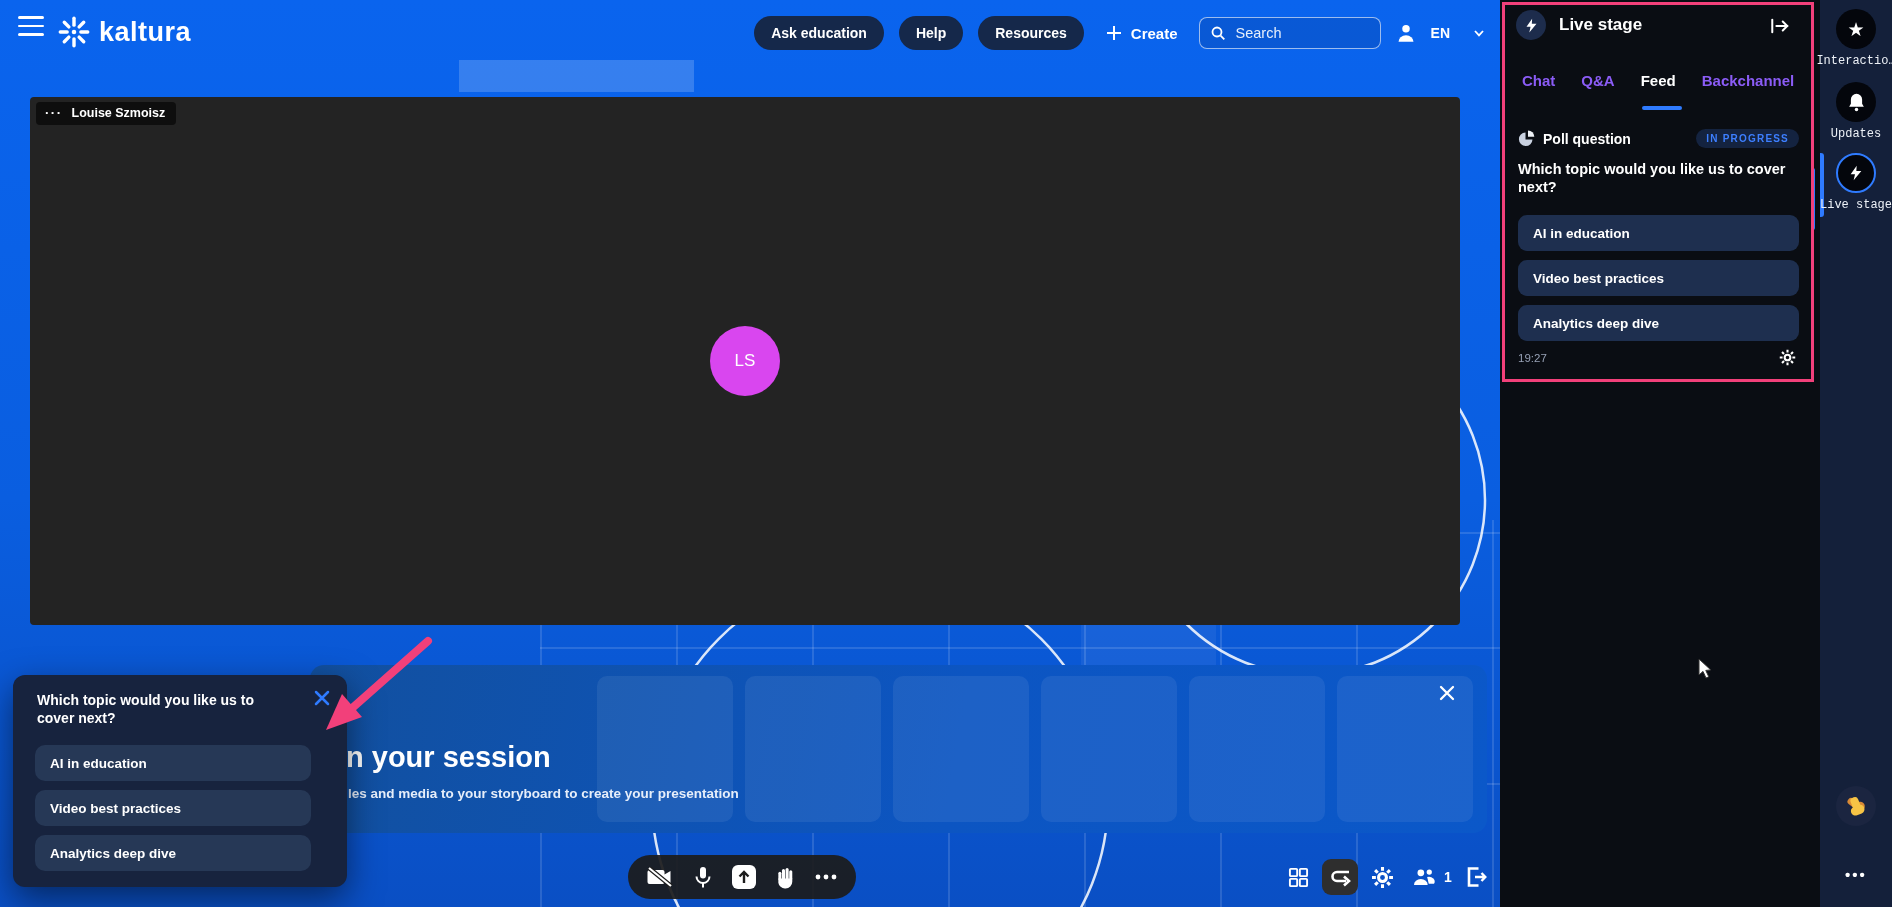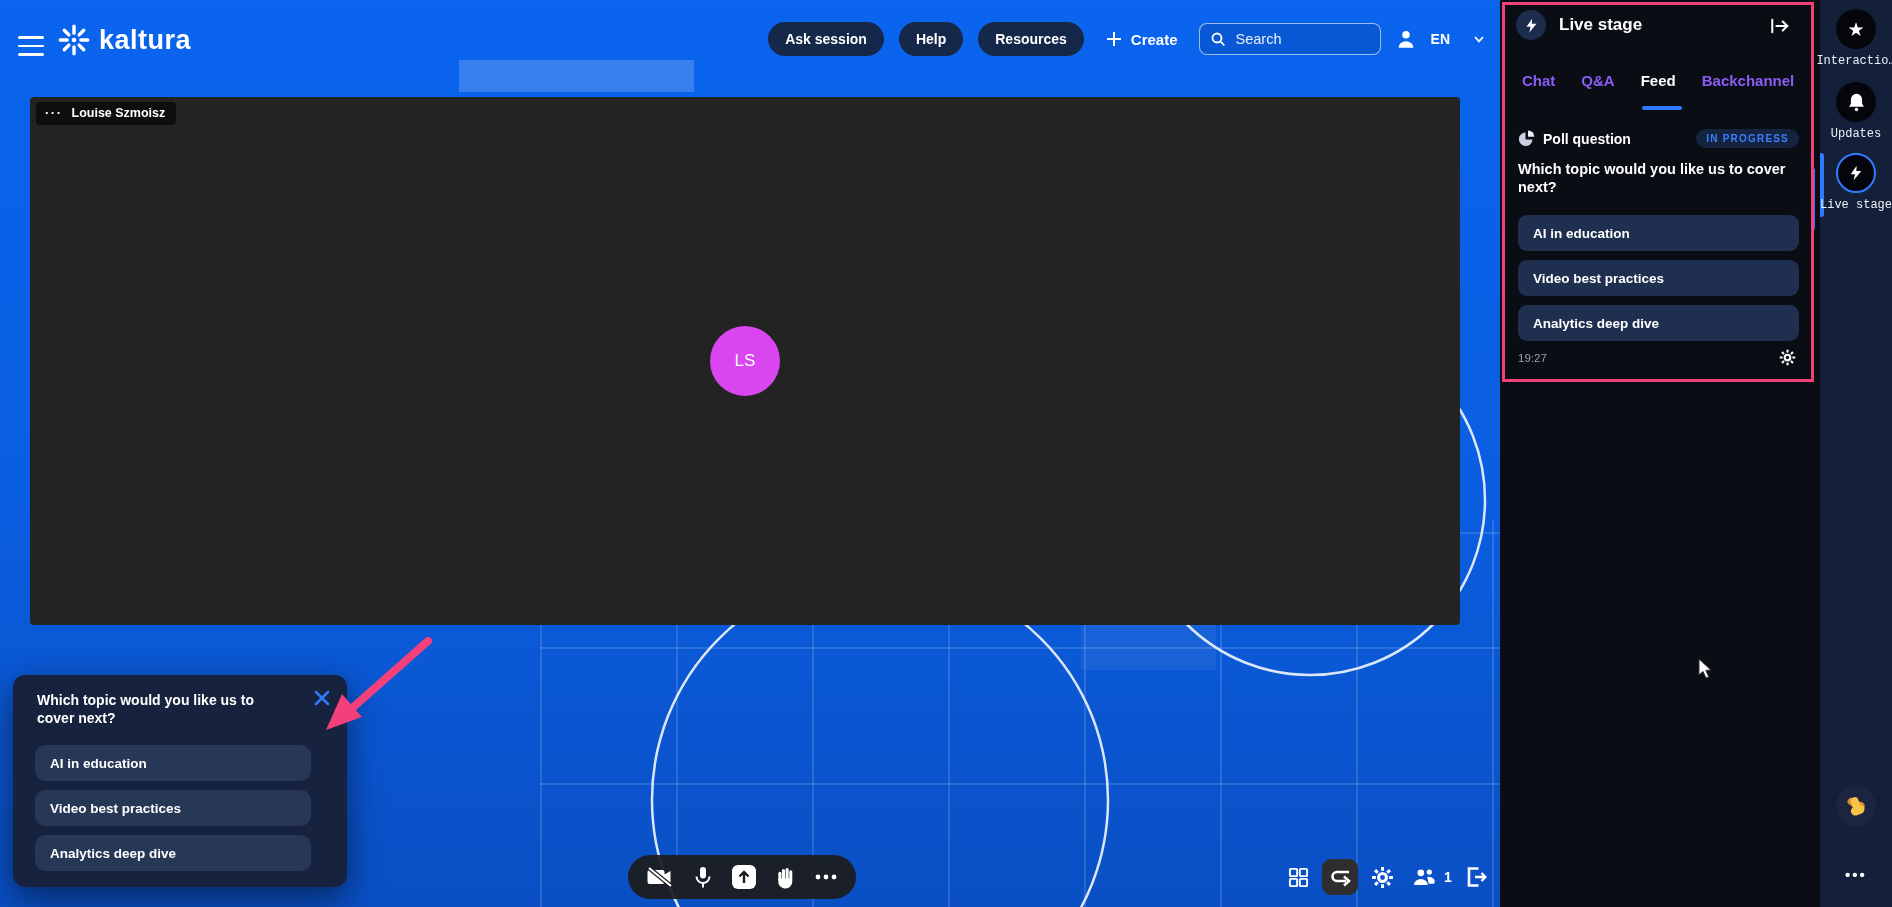--- a/index.html
+++ b/index.html
@@ -13,22 +13,22 @@
   .bg-grid{position:absolute;left:540px;top:520px;right:0;bottom:0;
     background:
       repeating-linear-gradient(90deg,rgba(255,255,255,.13) 0 2px,transparent 2px 136px),
       repeating-linear-gradient(0deg,rgba(255,255,255,.13) 0 2px,transparent 2px 136px);
     background-position:0 14px;}
   .bg-cell1{left:459px;top:60px;width:235px;height:32px;background:rgba(255,255,255,.18);}
   .bg-cell2{left:1081px;top:534px;width:135px;height:136px;background:rgba(255,255,255,.06);}
   .bg-circles{position:absolute;left:0;top:0;}
 
   
-  .topbar{position:absolute;left:0;top:0;width:1500px;height:60px;display:flex;align-items:flex-end;
-          padding:4px 16px;box-sizing:border-box;z-index:5;}
+  .topbar{position:absolute;left:0;top:0;width:1500px;height:60px;display:flex;align-items:flex-start;
+          padding:16px 16px;box-sizing:border-box;z-index:5;}
   .hamburger{width:26px;height:20px;display:flex;flex-direction:column;justify-content:space-between;cursor:pointer;margin:0 14px 0 2px;}
   .hamburger i{display:block;height:2.6px;background:#fff;border-radius:2px;}
   .brand{display:flex;align-items:center;gap:9px;}
   .brand-word{color:#fff;font-size:27px;font-weight:700;letter-spacing:.5px;}
   .top-right{margin-left:auto;display:flex;align-items:center;gap:15px;}
   .pill{background:#15284A;color:#fff;font-size:14px;font-weight:700;border:none;
         padding:9px 17px;border-radius:19px;cursor:pointer;}
   .create{display:flex;align-items:center;gap:8px;color:#fff;font-size:15px;font-weight:700;cursor:pointer;margin:0 6px;}
   .search{display:flex;align-items:center;gap:8px;width:182px;height:32px;border:1.6px solid rgba(255,255,255,.6);
           border-radius:8px;background:rgba(8,70,170,.35);padding:0 10px;box-sizing:border-box;}
@@ -148,21 +148,21 @@
             <line x1="5.5" y1="5.5" x2="9.5" y2="9.5"></line>
               <line x1="18.5" y1="18.5" x2="22.5" y2="22.5"></line>
             <line x1="22.5" y1="5.5" x2="18.5" y2="9.5"></line>
               <line x1="9.5" y1="18.5" x2="5.5" y2="22.5"></line>
           </g>
             <circle cx="14" cy="14" r="2" fill="#fff"></circle>
         </svg>
         <span class="brand-word">kaltura</span>
       </div>
       <div class="top-right">
-        <button class="pill">Ask session</button>
+        <button class="pill">Ask education</button>
         <button class="pill">Help</button>
         <button class="pill">Resources</button>
         <div class="create">
           <svg width="18" height="18" viewBox="0 0 18 18">
             <path d="M9 2v14M2 9h14" stroke="#fff" stroke-width="2" fill="none"></path>
           </svg>
           <span>Create</span>
         </div>
         <div class="search">
           <svg width="16" height="16" viewBox="0 0 16 16">
@@ -185,20 +185,35 @@
     </div>
 
     <div class="abs video">
       <div class="name-pill">
         <span class="name-dots">···</span>
         <span class="name-text">Louise Szmoisz</span>
       </div>
       <div class="avatar">LS</div>
     </div>
 
+    <div class="abs banner">
+      <div class="bcards">
+        <div class="bcard"></div>
+          <div class="bcard"></div>
+          <div class="bcard"></div>
+        <div class="bcard"></div>
+          <div class="bcard"></div>
+          <div class="bcard"></div>
+      </div>
+      <div class="banner-title">n your session</div>
+      <div class="banner-sub">les and media to your storyboard to create your presentation</div>
+      <svg class="banner-close" viewBox="0 0 20 20">
+        <path d="M4 4l12 12M16 4L4 16" stroke="#fff" stroke-width="2.3" stroke-linecap="round"></path>
+      </svg>
+    </div>
 
     <div class="abs ctrl-pill">
       <span class="cbtn">
         <svg width="27" height="20" viewBox="0 0 27 20">
           <path d="M2.5 3h13a2 2 0 0 1 2 2v2.6l6-3.6v12l-6-3.6V15a2 2 0 0 1-2 2h-13a2 2 0 0 1-2-2V5a2 2 0 0 1 2-2z" fill="#fff"></path>
           <line x1="2" y1="1" x2="24" y2="19" stroke="#1c1c1c" stroke-width="4.5"></line>
           <line x1="2" y1="1" x2="24" y2="19" stroke="#fff" stroke-width="2.2"></line>
         </svg>
       </span>
       <span class="cbtn">

